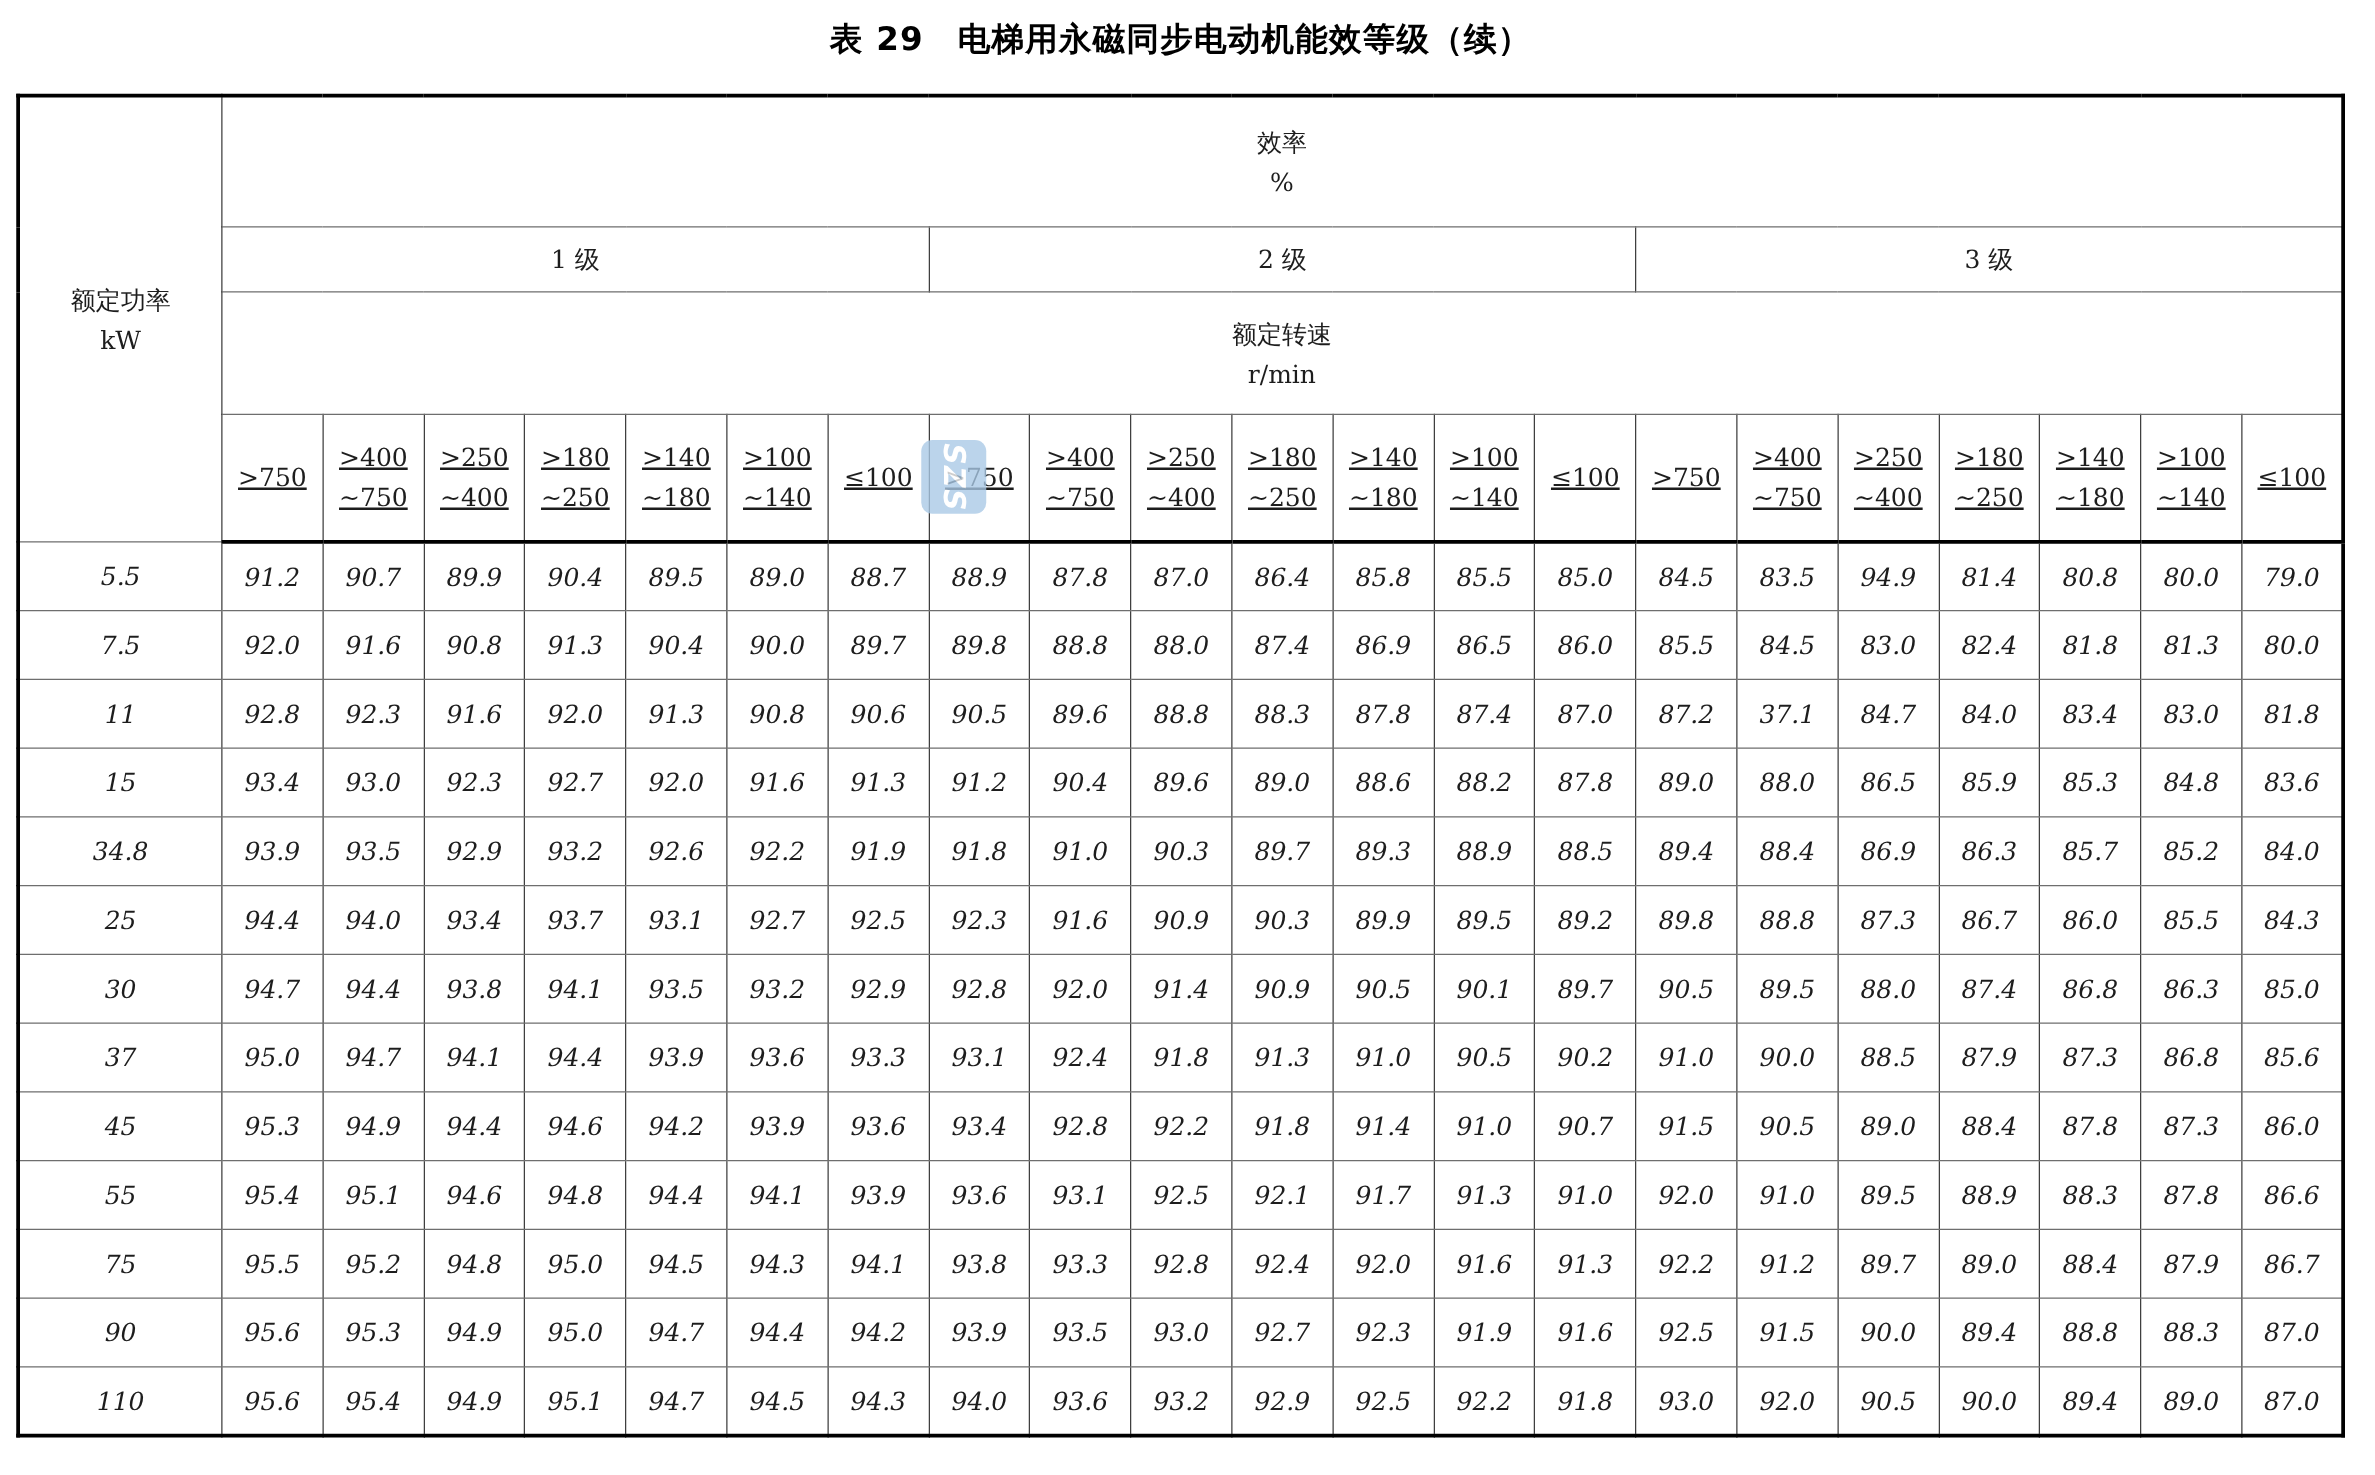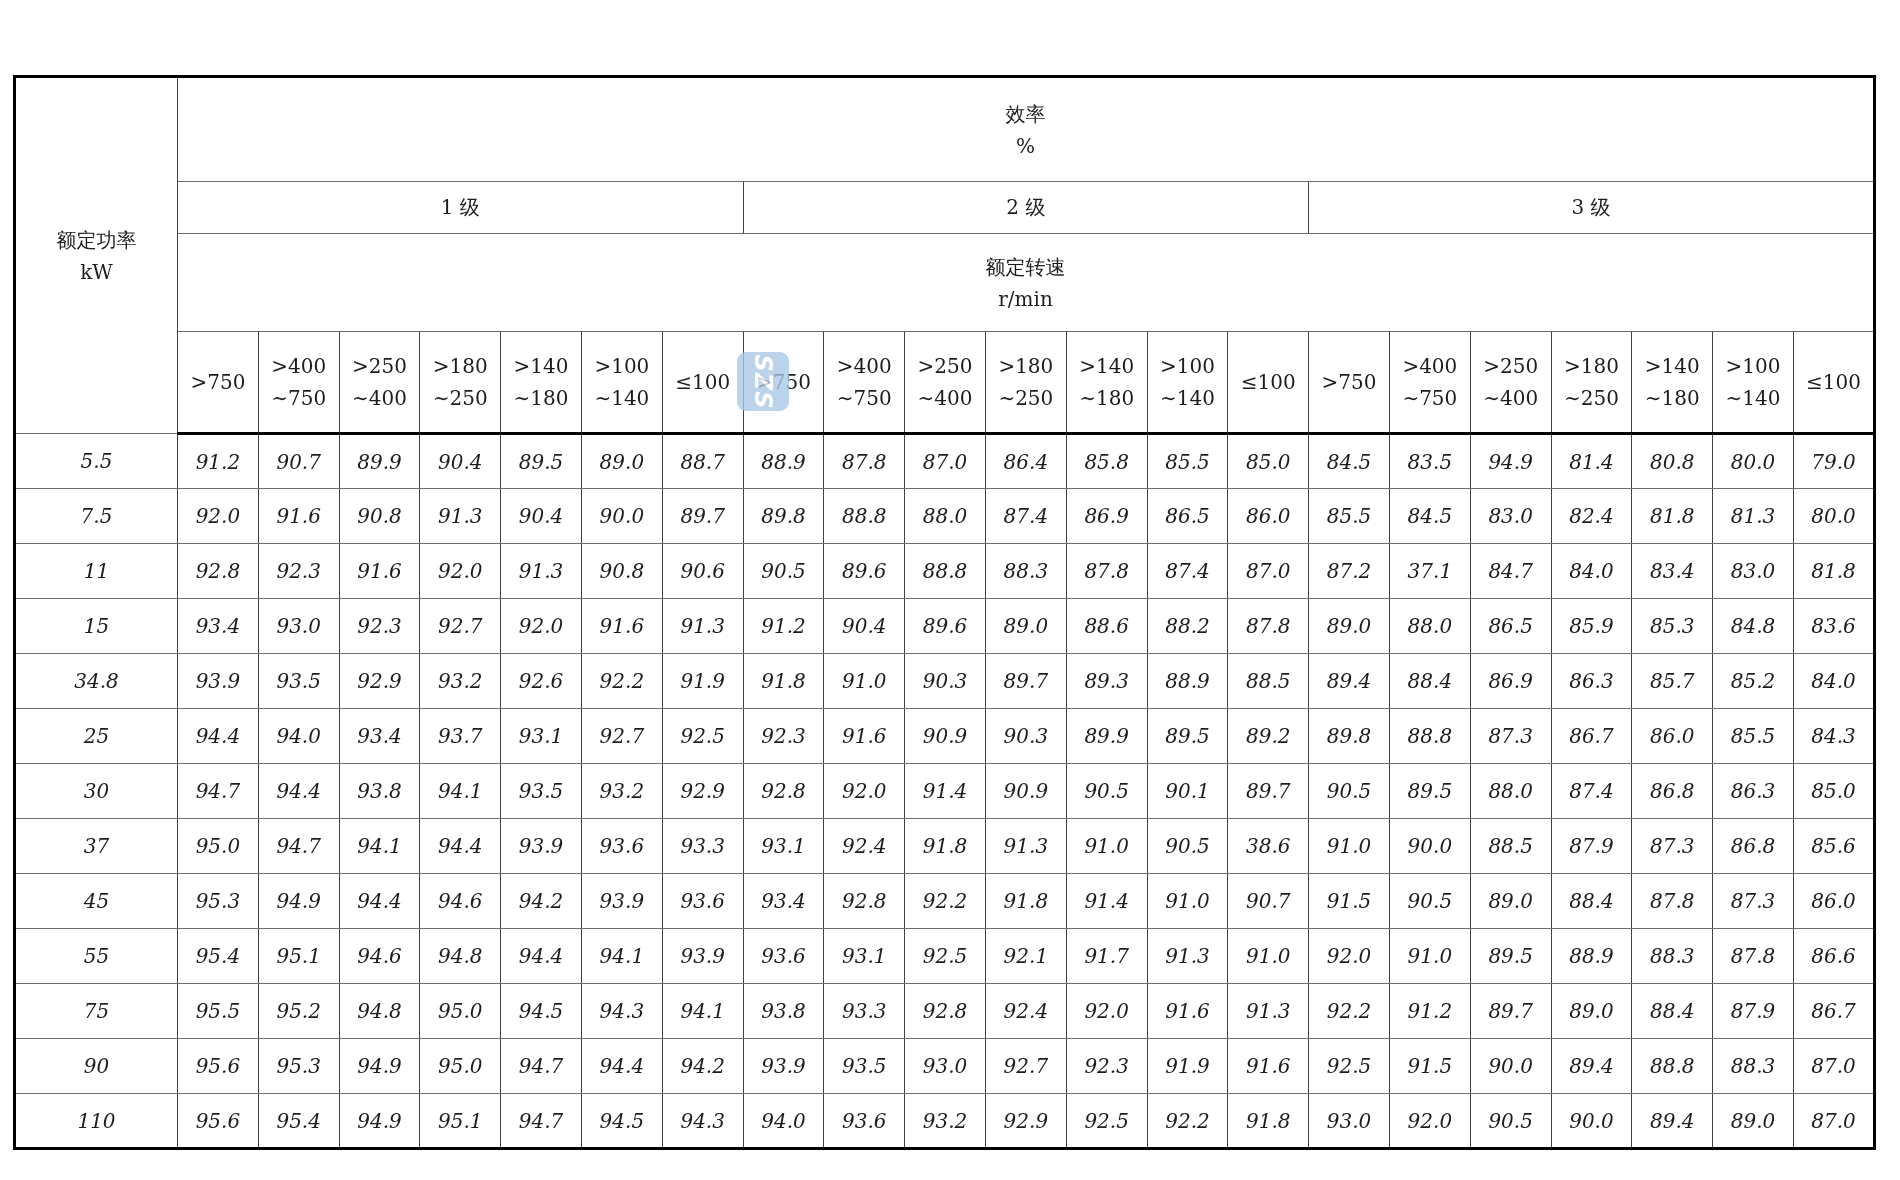--- a/index.html
+++ b/index.html
@@ -32,21 +32,21 @@
     border-right:1px solid #3f3f3f;
     border-top:1px solid #6e6e6e;
     border-bottom:1px solid #6e6e6e;
     padding:0;
     overflow:hidden;
     white-space:nowrap;
   }
   tr.r-eff  { height:105px; }
   tr.r-grade{ height:52px;  }
   tr.r-speed{ height:98px;  }
-  tr.r-range{ height:102px; }
+  tr.r-range{ height:102px;text-decoration:underline; }
   tr.r-body { height:55px;font-style:italic;  }
   tr.r-range th { border-bottom:3px solid #000; }
   th.power-head { border-bottom:3px solid #000; }
   .two-line div { line-height:1.6; }
   td.val, th.rowlabel { font-size:20px; }
   .wm {
     position:absolute; left:737px; top:352px;
     width:52px; height:59px;
     border-radius:9px;
     display:flex; align-items:center; justify-content:center;
@@ -57,20 +57,21 @@
     font-family:"DejaVu Sans","Liberation Sans",sans-serif;
     font-weight:bold; font-style:italic; font-size:24px;
     letter-spacing:1px;
   }
 </style>
 </head>
 <body>
 
 <div class="page">
 
+  <div class="title">表 29　电梯用永磁同步电动机能效等级（续）</div>
 
   <table class="eff">
     <colgroup>
       <col style="width:163px">
     </colgroup>
     <thead>
       <tr class="r-eff">
         <th class="power-head two-line" rowspan="4">
           <div>额定功率</div>
           <div>kW</div>
@@ -337,21 +338,21 @@
           <td class="val">94.4</td>
           <td class="val">93.9</td>
           <td class="val">93.6</td>
           <td class="val">93.3</td>
           <td class="val">93.1</td>
           <td class="val">92.4</td>
           <td class="val">91.8</td>
           <td class="val">91.3</td>
           <td class="val">91.0</td>
           <td class="val">90.5</td>
-          <td class="val">38.6</td>
+          <td class="val">90.2</td>
           <td class="val">91.0</td>
           <td class="val">90.0</td>
           <td class="val">88.5</td>
           <td class="val">87.9</td>
           <td class="val">87.3</td>
           <td class="val">86.8</td>
           <td class="val">85.6</td>
         </tr>
         <tr class="r-body">
           <th class="rowlabel">45</th>

